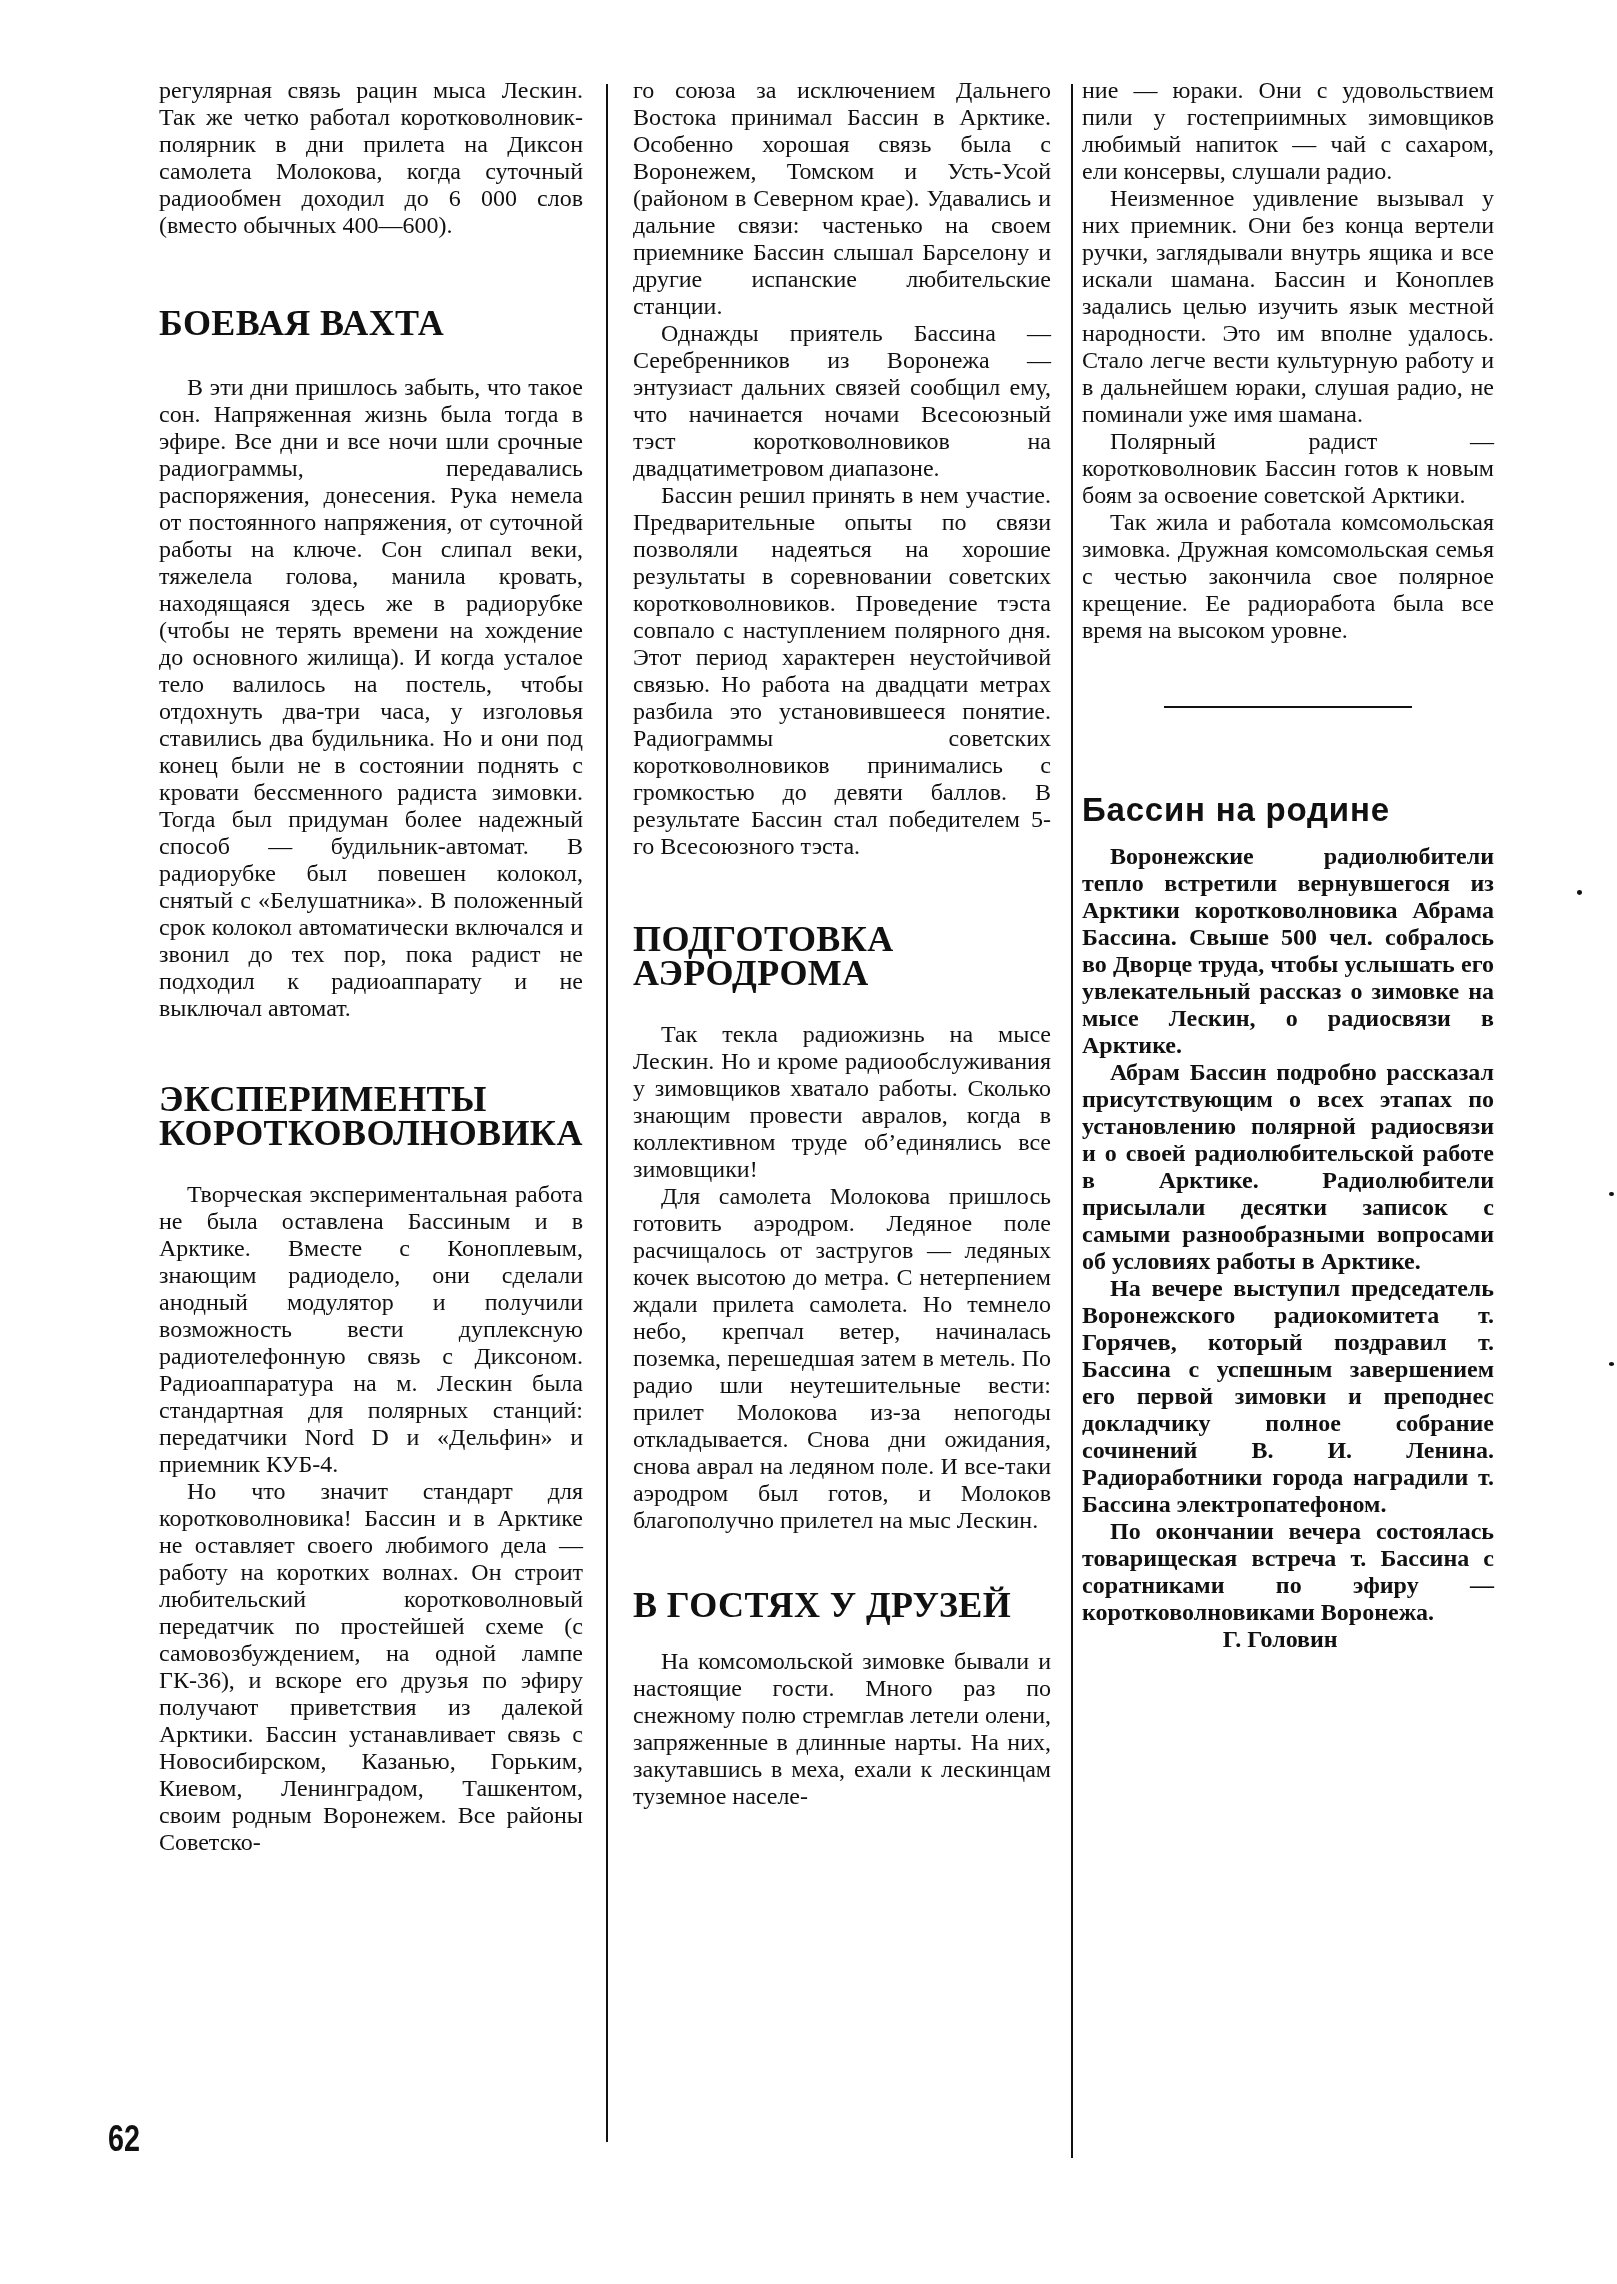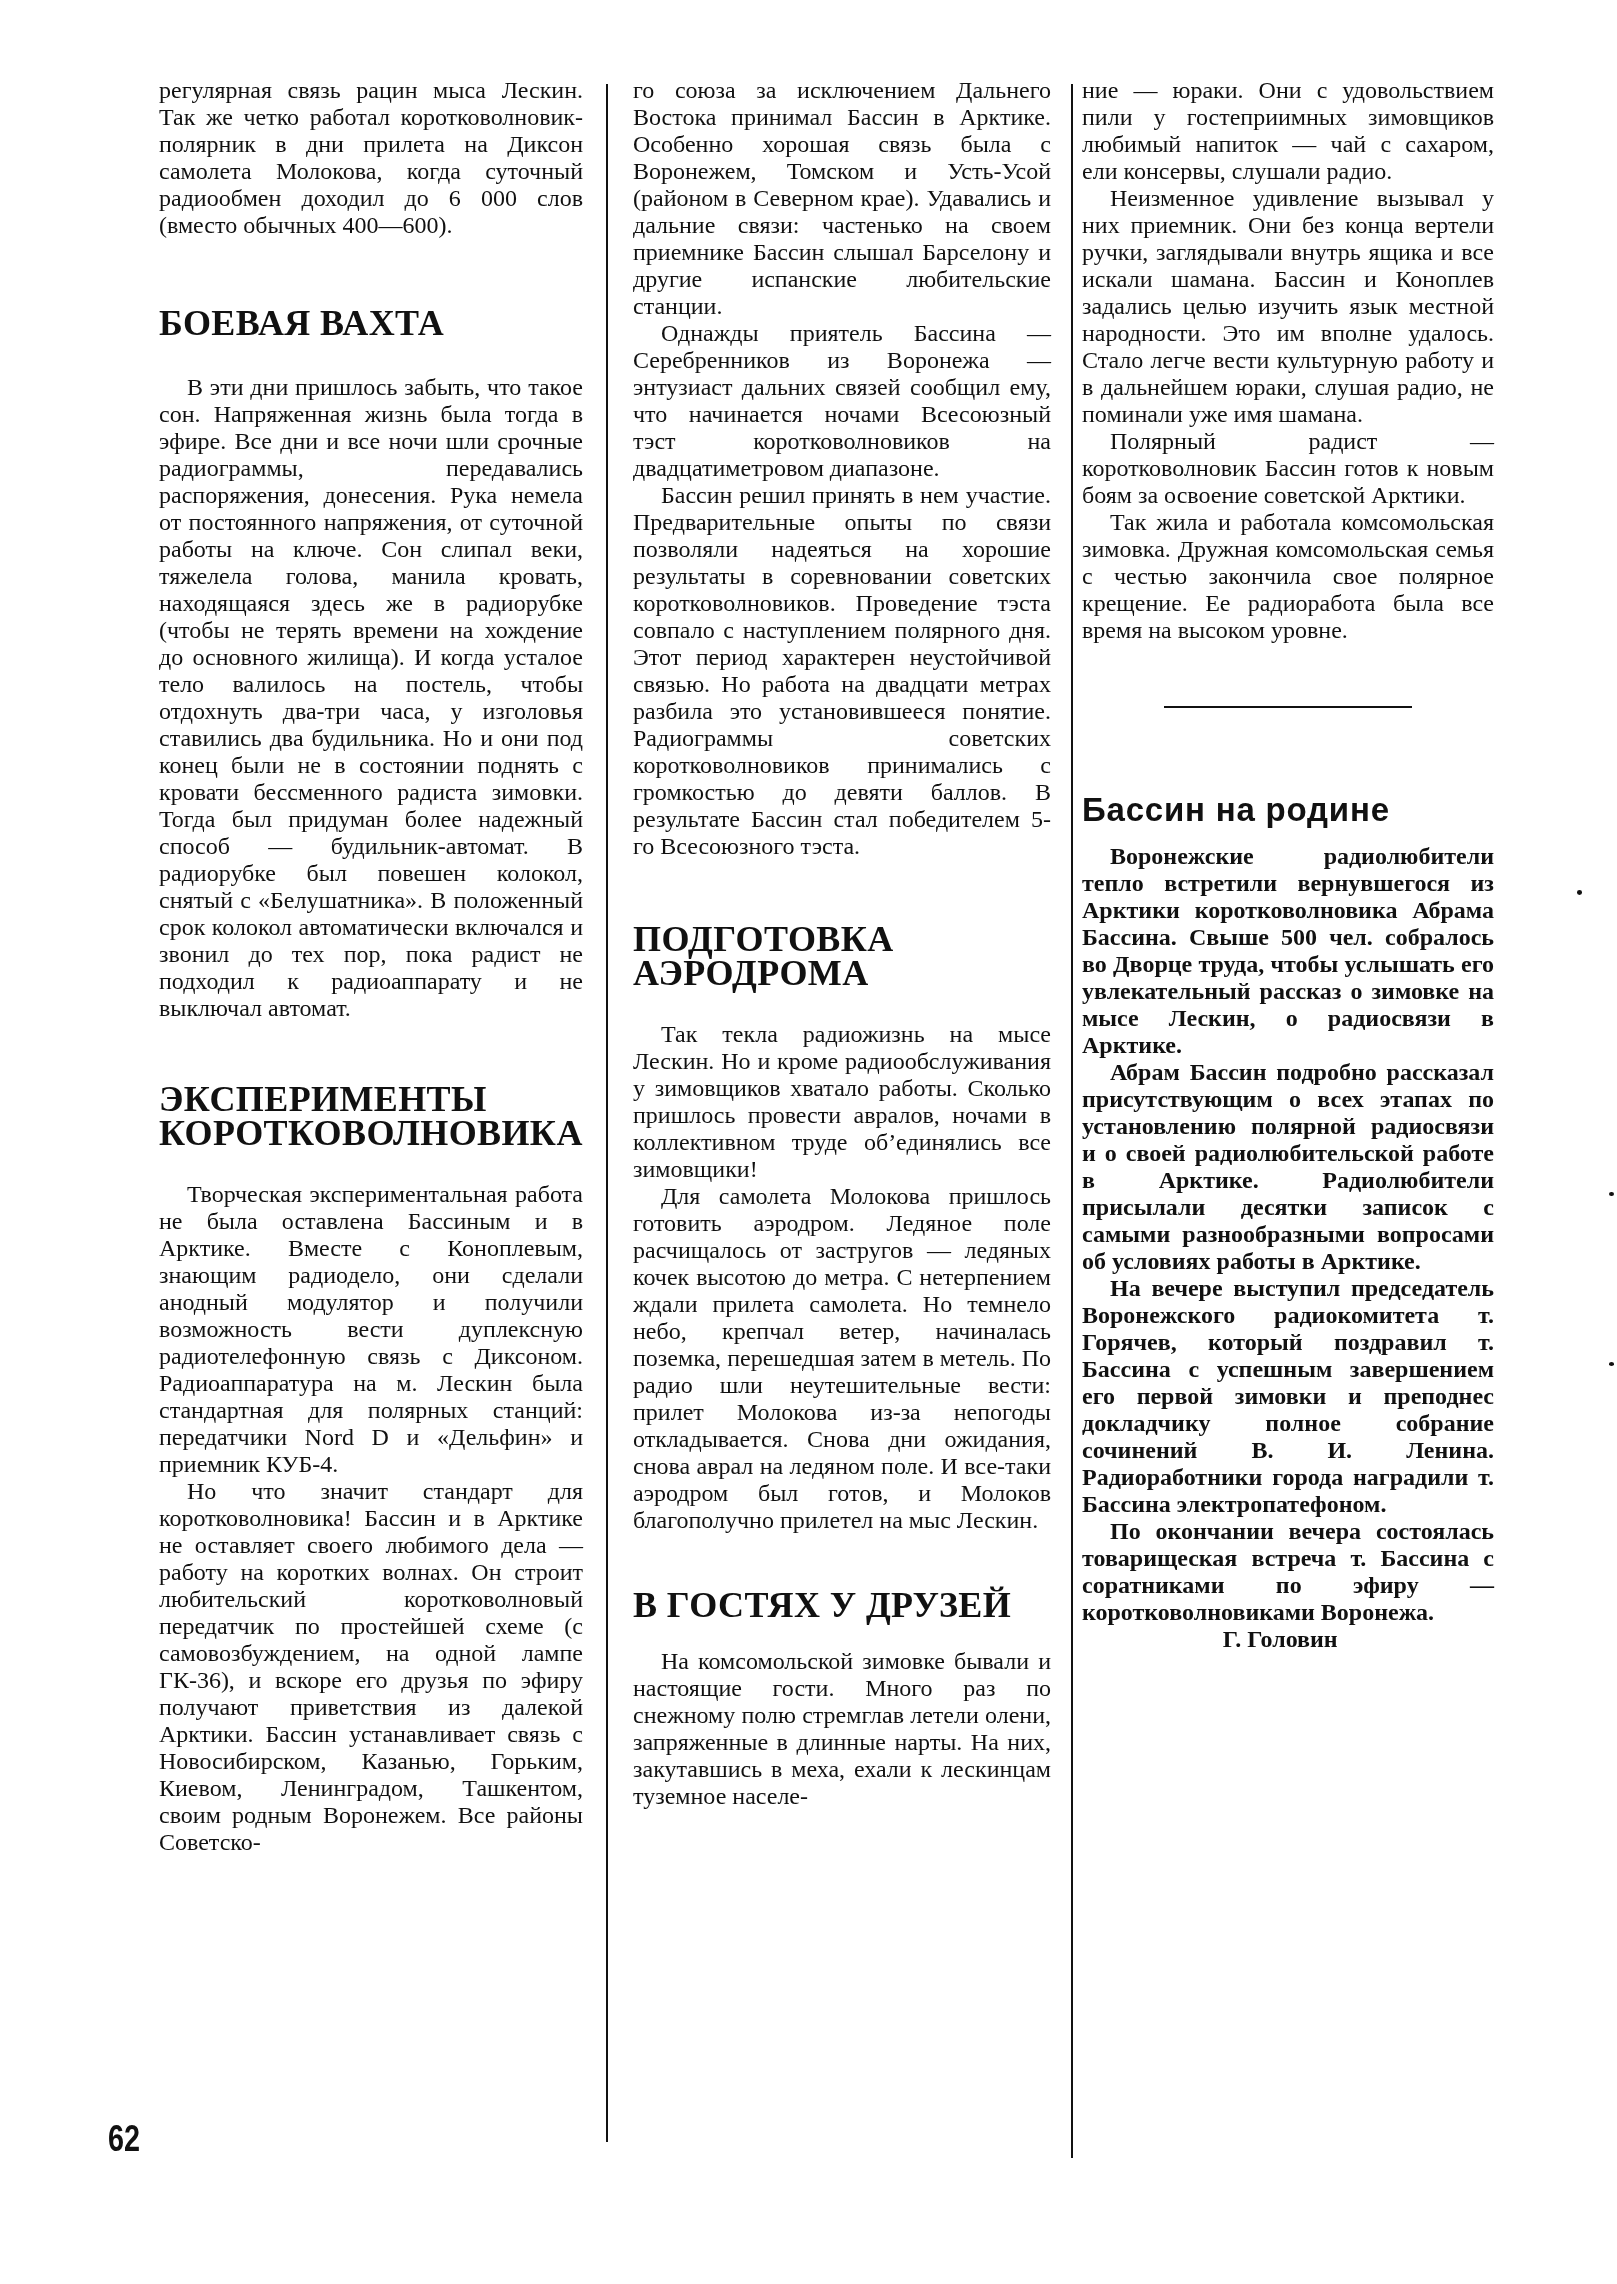--- a/index.html
+++ b/index.html
@@ -71,21 +71,21 @@
     <p class="noindent">го союза за исключением Дальнего Востока принимал Бассин в Арктике. Особенно хорошая связь была с Воронежем, Томском и Усть-Усой (районом в Северном крае). Удавались и дальние связи: частенько на своем приемнике Бассин слышал Барселону и другие испанские любительские станции.</p>
     <p>Однажды приятель Бассина — Серебренников из Воронежа — энтузиаст дальних связей сообщил ему, что начинается ночами Всесоюзный тэст коротковолновиков на двадцатиметровом диапазоне.</p>
     <p>Бассин решил принять в нем участие. Предварительные опыты по связи позволяли надеяться на хорошие результаты в соревновании советских коротковолновиков. Проведение тэста совпало с наступлением полярного дня. Этот период характерен неустойчивой связью. Но работа на двадцати метрах разбила это установившееся понятие. Радиограммы советских коротковолновиков принимались с громкостью до девяти баллов. В результате Бассин стал победителем 5-го Всесоюзного тэста.</p>
 
     <div style="height:62px"></div>
     <h2>
       <span>ПОДГОТОВКА</span><br>
       <span>АЭРОДРОМА</span>
     </h2>
     <div style="height:31px"></div>
-    <p>Так текла радиожизнь на мысе Лескин. Но и кроме радиообслуживания у зимовщиков хватало работы. Сколько пришлось провести авралов, ночами в коллективном труде об’единялись все зимовщики!</p>
+    <p>Так текла радиожизнь на мысе Лескин. Но и кроме радиообслуживания у зимовщиков хватало работы. Сколько знающим провести авралов, когда в коллективном труде об’единялись все зимовщики!</p>
     <p>Для самолета Молокова пришлось готовить аэродром. Ледяное поле расчищалось от заструг­ов — ледяных кочек высотою до метра. С нетерпением ждали прилета самолета. Но темнело небо, крепчал ветер, начиналась поземка, перешедшая затем в метель. По радио шли неутешительные вести: прилет Молокова из-за непогоды откладывается. Снова дни ожидания, снова аврал на ледяном поле. И все-таки аэродром был готов, и Молоков благополучно прилетел на мыс Лескин.</p>
 
     <div style="height:54px"></div>
     <h2>В ГОСТЯХ У ДРУЗЕЙ</h2>
     <div style="height:26px"></div>
     <p>На комсомольской зимовке бывали и настоящие гости. Много раз по снежному полю стремглав летели олени, запряженные в длинные нарты. На них, закутавшись в меха, ехали к лескинцам туземное населе-</p>
   </div>
 
   <div class="col col3">
     <p class="noindent">ние — юраки. Они с удовольствием пили у гостеприимных зимовщиков любимый напиток — чай с сахаром, ели консервы, слушали радио.</p>

